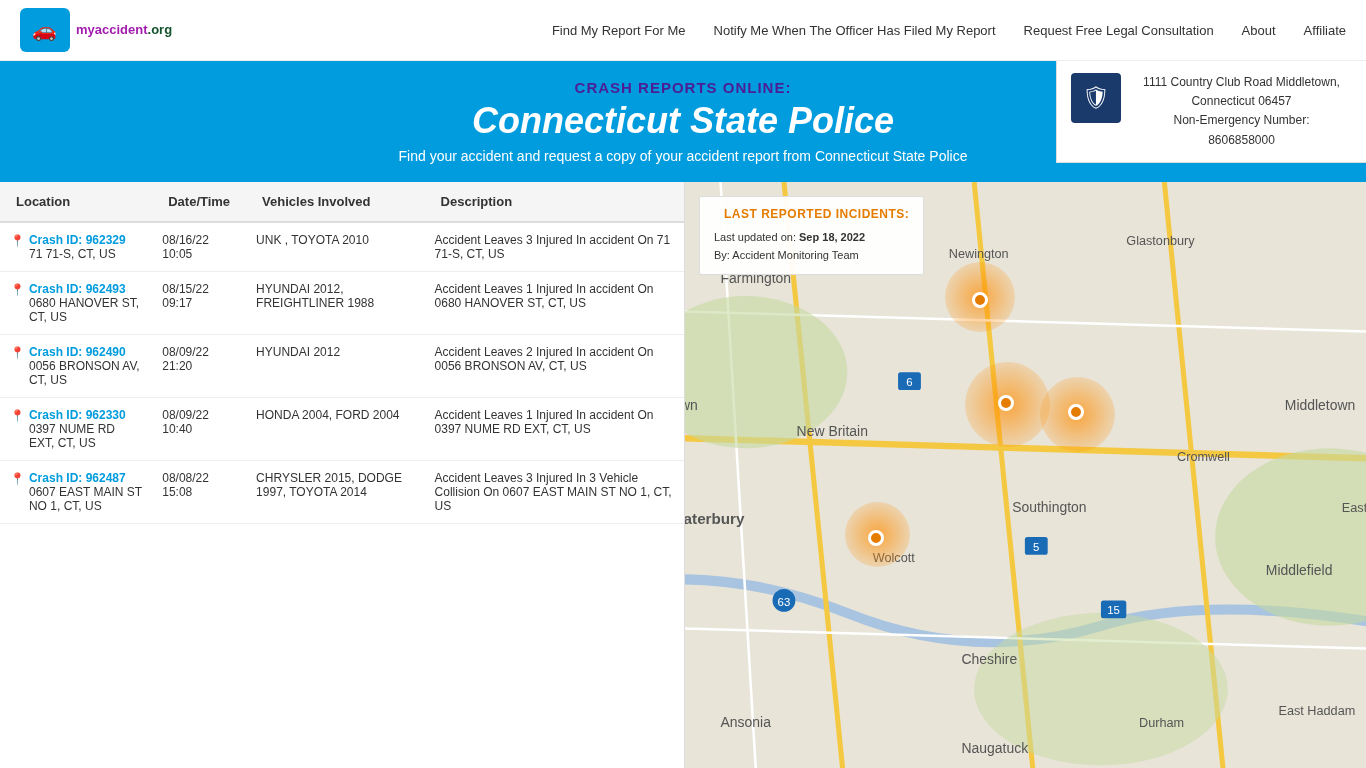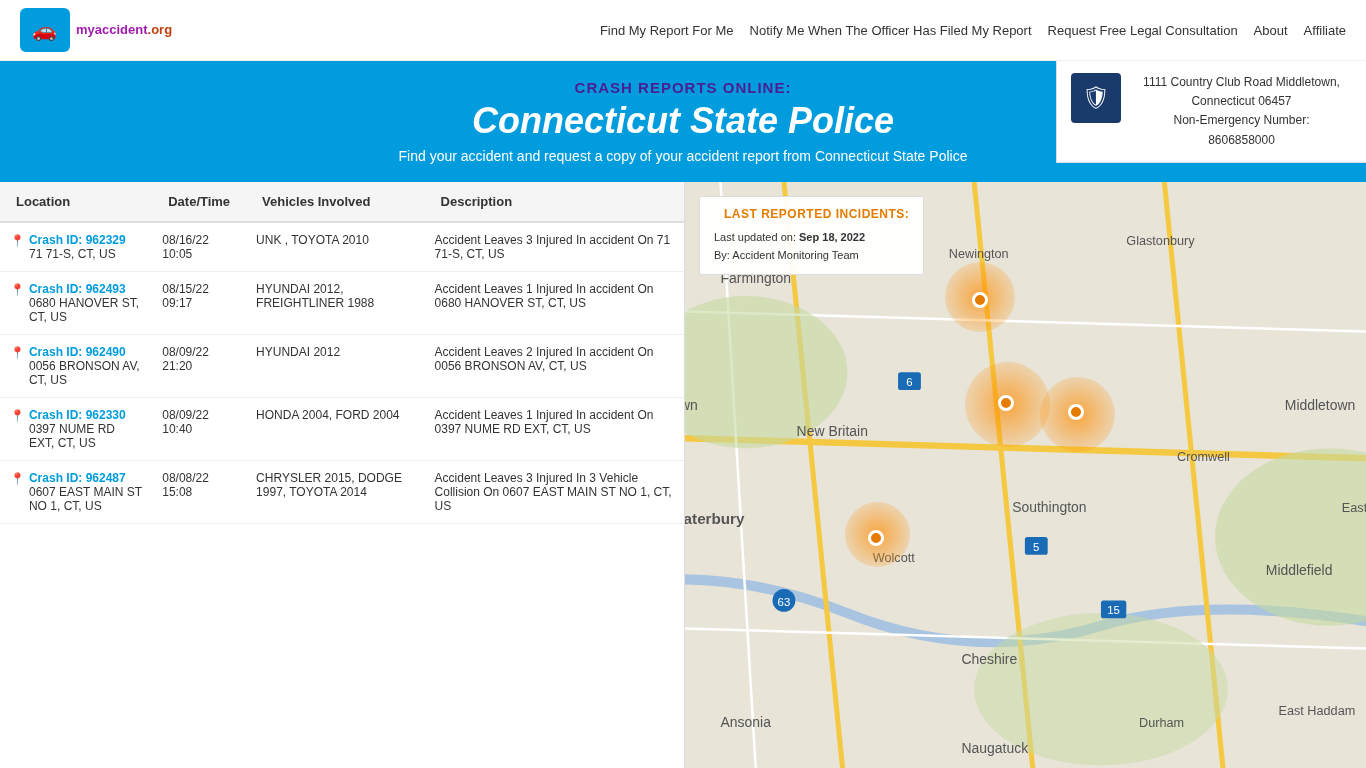--- a/index.html
+++ b/index.html
@@ -13,21 +13,21 @@
     }
     .nav-logo { display: flex; align-items: center; gap: 6px; }
     .logo-icon {
       width: 50px; height: 44px;
       background: #009cde; border-radius: 6px;
       display: flex; align-items: center; justify-content: center;
       color: #fff; font-size: 20px;
     }
     .logo-text { font-size: 13px; color: #009cde; font-weight: bold; line-height: 1.1; }
     .logo-text span { color: #a21caf; }
-    .nav-links { display: flex; gap: 16px; align-items: center; }
+    .nav-links { display: flex; gap: 28px; align-items: center; }
     .nav-links a {
       text-decoration: none; color: #333; font-size: 13px;
       white-space: nowrap;
     }
 
     
     .hero {
       background: #009cde; color: #fff;
       text-align: center; padding: 18px 20px 18px;
       position: relative;
@@ -106,21 +106,21 @@
       background: radial-gradient(circle, rgba(255,140,0,0.7) 0%, rgba(255,140,0,0.2) 70%, transparent 100%);
     }
   </style>
 </head>
 <body>
 
 <nav>
   <div class="nav-logo">
     <div class="logo-icon">🚗</div>
     <div class="logo-text">
-      <span>myaccident</span><span style="color:#c2410c">.org</span>
+      <span>myaccident</span><span style="color:#14532d">.org</span>
     </div>
   </div>
   <div class="nav-links">
     <a href="#">Find My Report For Me</a>
     <a href="#">Notify Me When The Officer Has Filed My Report</a>
     <a href="#">Request Free Legal Consultation</a>
     <a href="#">About</a>
     <a href="#">Affiliate</a>
   </div>
 </nav>

